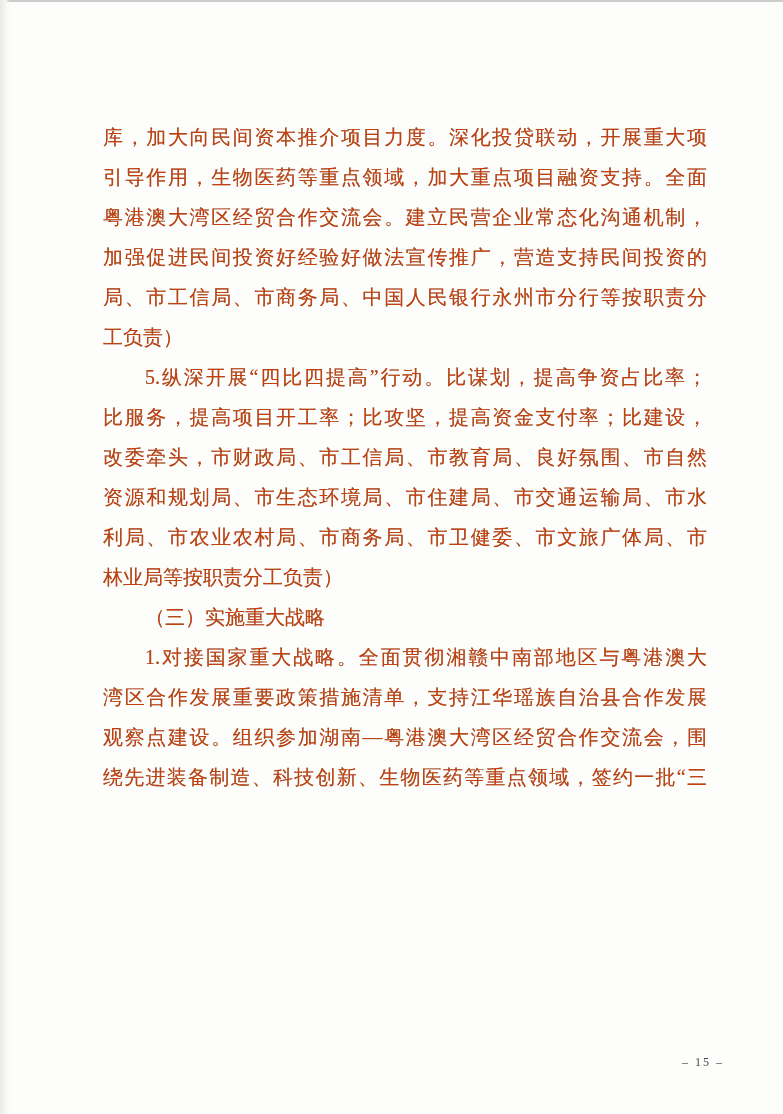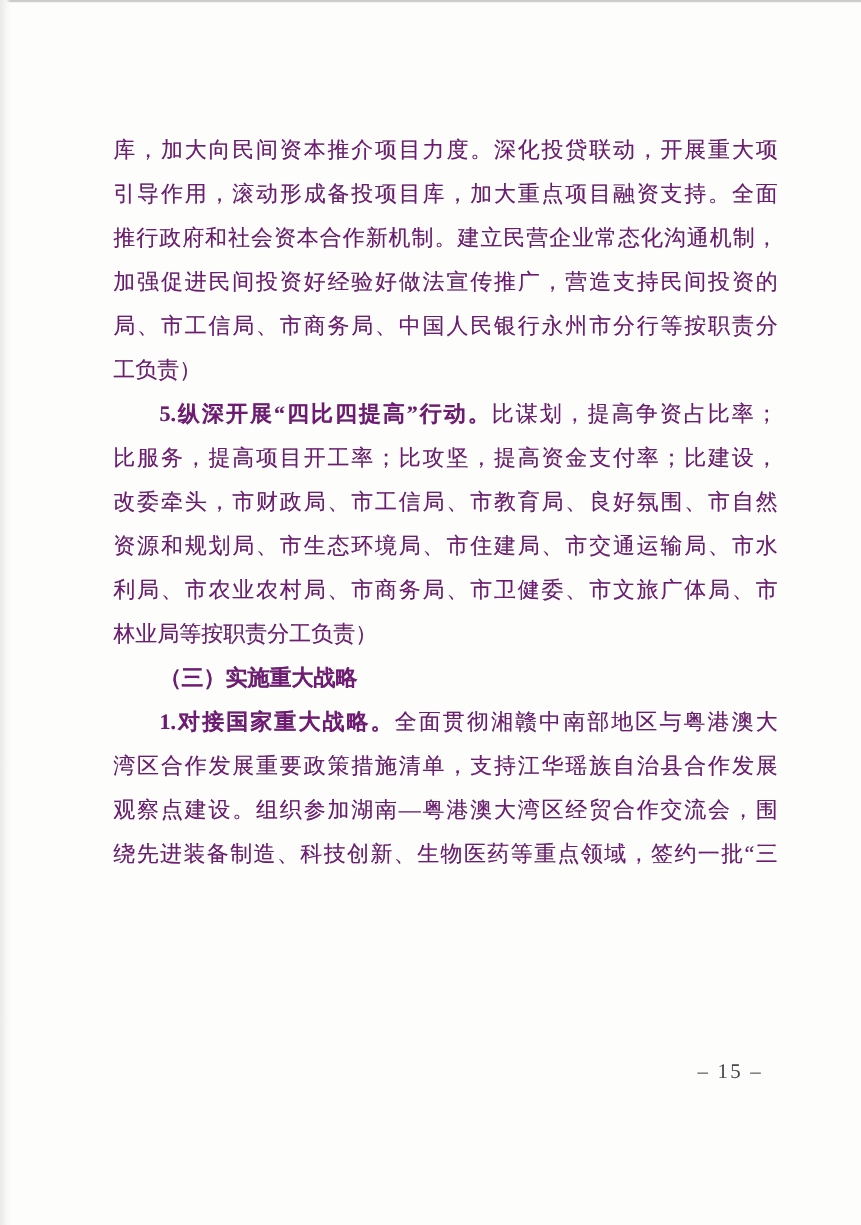--- a/index.html
+++ b/index.html
@@ -32,61 +32,62 @@
     width: 10px;
     background: linear-gradient(90deg, #e9e9e7 0%, #f6f6f5 55%, rgba(255,255,255,0) 100%);
   }
   .textblock {
     position: absolute;
     left: 103px;
     top: 117px;
     width: 604px;
     font-size: 20px;
     line-height: 40px;
-    color: #701a75;
+    color: #c2410c;
     text-shadow: 0 0 0.5px rgba(70,70,70,0.55);
     overflow: hidden;
   }
   .ln {
     margin: 0;
     padding: 0;
     text-align: justify;
     text-align-last: justify;
   }
   .ln.end {
     text-align-last: left;
   }
   .ln.ind {
     text-indent: 42px;
   }
   .b {
-    font-weight: bold;
+    font-weight: normal;
   }
   .pagenum {
     position: absolute;
-    top: 964px;
+    top: 1051px;
     left: 634px;
     width: 90px;
-    font-size: 19px;
+    font-size: 12px;
     line-height: 22px;
     letter-spacing: 2px;
     color: #44474b;
+    text-align: right;
   }
 </style>
 </head>
 <body>
 
 <div class="page">
   <div class="top-edge"></div>
   <div class="left-edge"></div>
 
   <main class="textblock">
     <p class="ln"><span>库，加大向民间资本推介项目力度。深化投贷联动，开展重大项</span></p>
-    <p class="ln"><span>引导作用，滚动形成备投项目库，加大重点项目融资支持。全面</span></p>
-    <p class="ln"><span>推行政府和社会资本合作新机制。建立民营企业常态化沟通机制，</span></p>
+    <p class="ln"><span>引导作用，生物医药等重点领域，加大重点项目融资支持。全面</span></p>
+    <p class="ln"><span>粤港澳大湾区经贸合作交流会。建立民营企业常态化沟通机制，</span></p>
     <p class="ln"><span>加强促进民间投资好经验好做法宣传推广，营造支持民间投资的</span></p>
     <p class="ln"><span>局、市工信局、市商务局、中国人民银行永州市分行等按职责分</span></p>
     <p class="ln end"><span>工负责）</span></p>
     <p class="ln ind"><span class="b">5.纵深开展“四比四提高”行动。</span><span>比谋划，提高争资占比率；</span></p>
     <p class="ln"><span>比服务，提高项目开工率；比攻坚，提高资金支付率；比建设，</span></p>
     <p class="ln"><span>改委牵头，市财政局、市工信局、市教育局、良好氛围、市自然</span></p>
     <p class="ln"><span>资源和规划局、市生态环境局、市住建局、市交通运输局、市水</span></p>
     <p class="ln"><span>利局、市农业农村局、市商务局、市卫健委、市文旅广体局、市</span></p>
     <p class="ln end"><span>林业局等按职责分工负责）</span></p>
     <p class="ln ind end"><span class="b">（三）实施重大战略</span></p>

